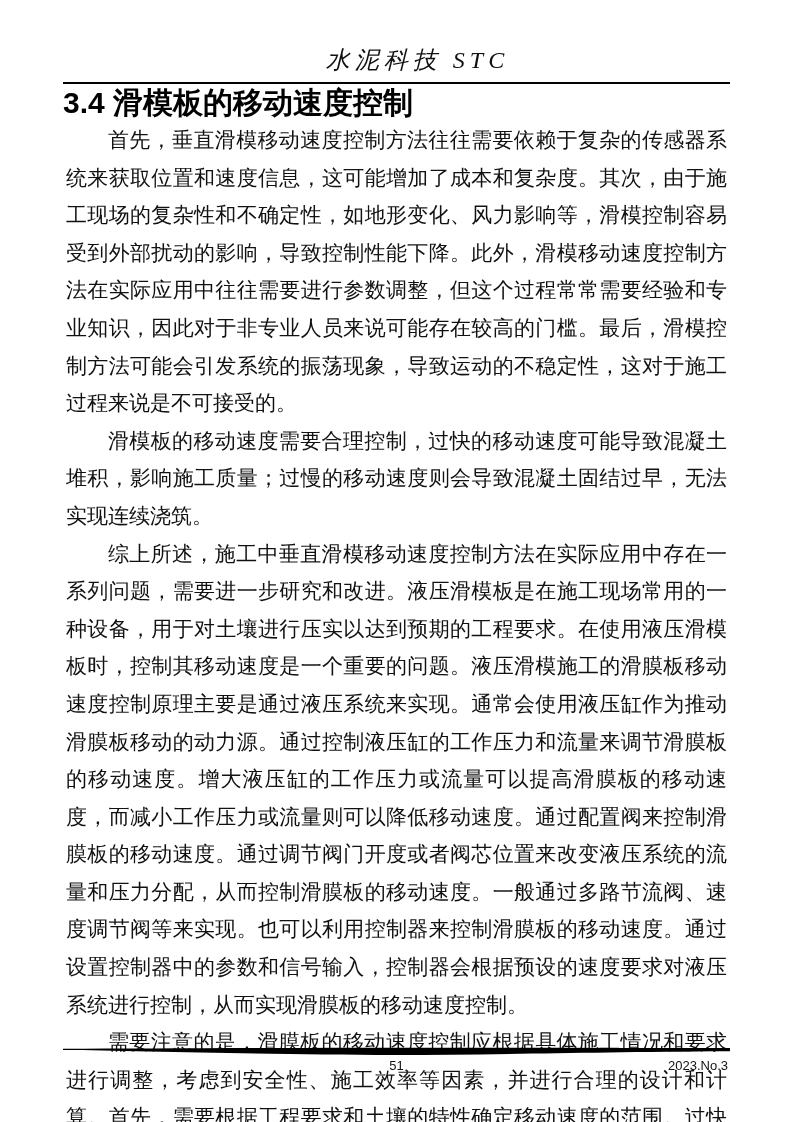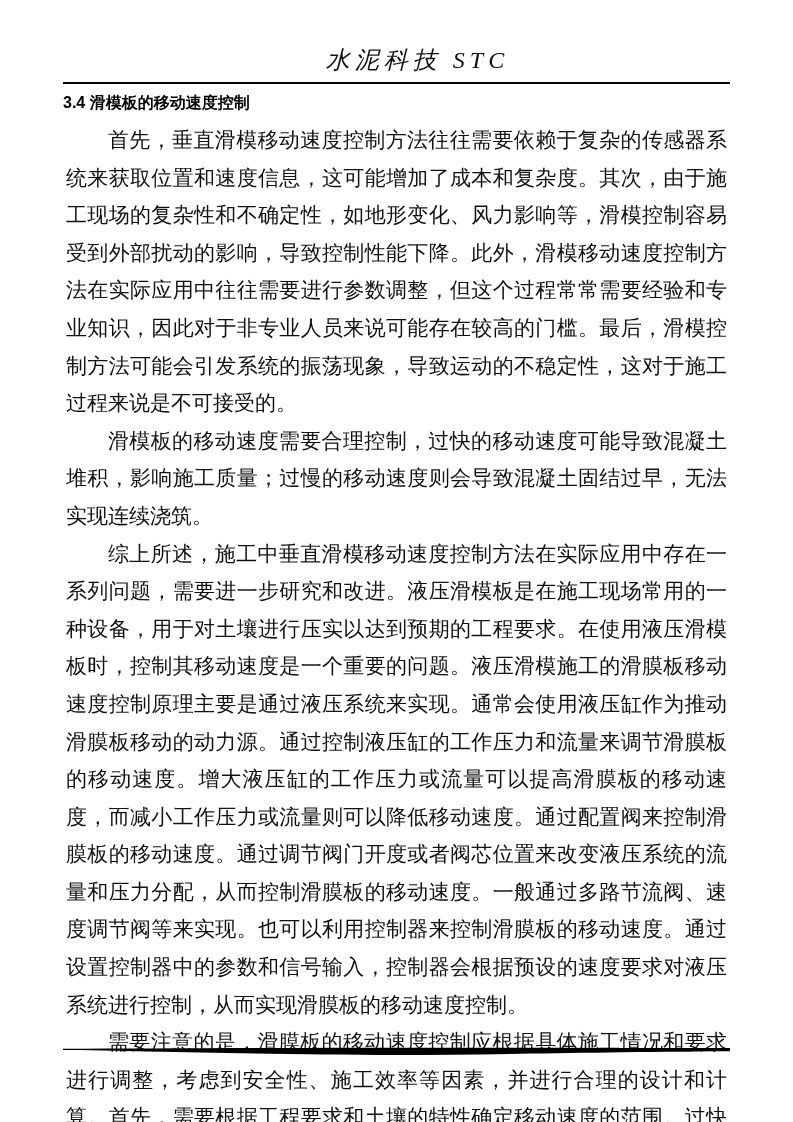--- a/index.html
+++ b/index.html
@@ -37,21 +37,21 @@
     height: 2px;
     background: #000;
   }
   .section-heading {
     position: absolute;
     top: 88px;
     left: 63px;
     width: 667px;
     font-family: "Liberation Sans", sans-serif;
     font-weight: bold;
-    font-size: 16px;
+    font-size: 30px;
     line-height: 30px;
     color: #000;
     white-space: nowrap;
   }
   .body-text {
     position: absolute;
     top: 122px;
     left: 66px;
     width: 661px;
     font-family: "Liberation Serif", serif;
@@ -117,14 +117,18 @@
     <p>综上所述，施工中垂直滑模移动速度控制方法在实际应用中存在一系列问题，需要进一步研究和改进。液压滑模板是在施工现场常用的一种设备，用于对土壤进行压实以达到预期的工程要求。在使用液压滑模板时，控制其移动速度是一个重要的问题。液压滑模施工的滑膜板移动速度控制原理主要是通过液压系统来实现。通常会使用液压缸作为推动滑膜板移动的动力源。通过控制液压缸的工作压力和流量来调节滑膜板的移动速度。增大液压缸的工作压力或流量可以提高滑膜板的移动速度，而减小工作压力或流量则可以降低移动速度。通过配置阀来控制滑膜板的移动速度。通过调节阀门开度或者阀芯位置来改变液压系统的流量和压力分配，从而控制滑膜板的移动速度。一般通过多路节流阀、速度调节阀等来实现。也可以利用控制器来控制滑膜板的移动速度。通过设置控制器中的参数和信号输入，控制器会根据预设的速度要求对液压系统进行控制，从而实现滑膜板的移动速度控制。</p>
     <p>需要注意的是，滑膜板的移动速度控制应根据具体施工情况和要求进行调整，考虑到安全性、施工效率等因素，并进行合理的设计和计算。首先，需要根据工程要求和土壤的特性确定移动速度的范围。过快的移动速度可能导致土壤压实不均匀，影响工程质量；而过慢的移动速度则会延长施工周期，增加成本。其次，</p>
   </div>
 
   <div class="footer-rule">
     <svg viewBox="0 0 667 10" preserveAspectRatio="none" aria-hidden="true">
       <path d="M0,2 C160,0.8 420,0.2 667,1.2 L667,4.8 C520,5.8 430,8.8 330,8.8 C215,8.6 75,4.2 0,3.4 Z" fill="#000"></path>
     </svg>
   </div>
 
+  <div class="footer-row">
+    <span class="page-number">51</span>
+    <span class="issue-number">2023.No.3</span>
+  </div>
 
 </div>
 
 </body></html>

